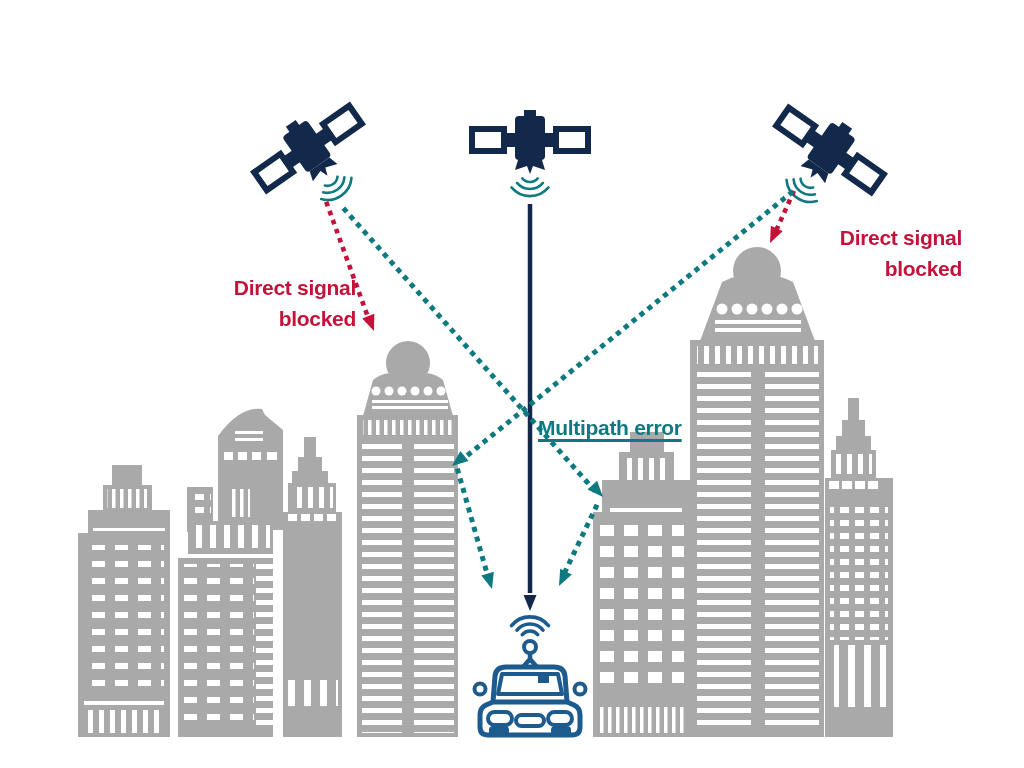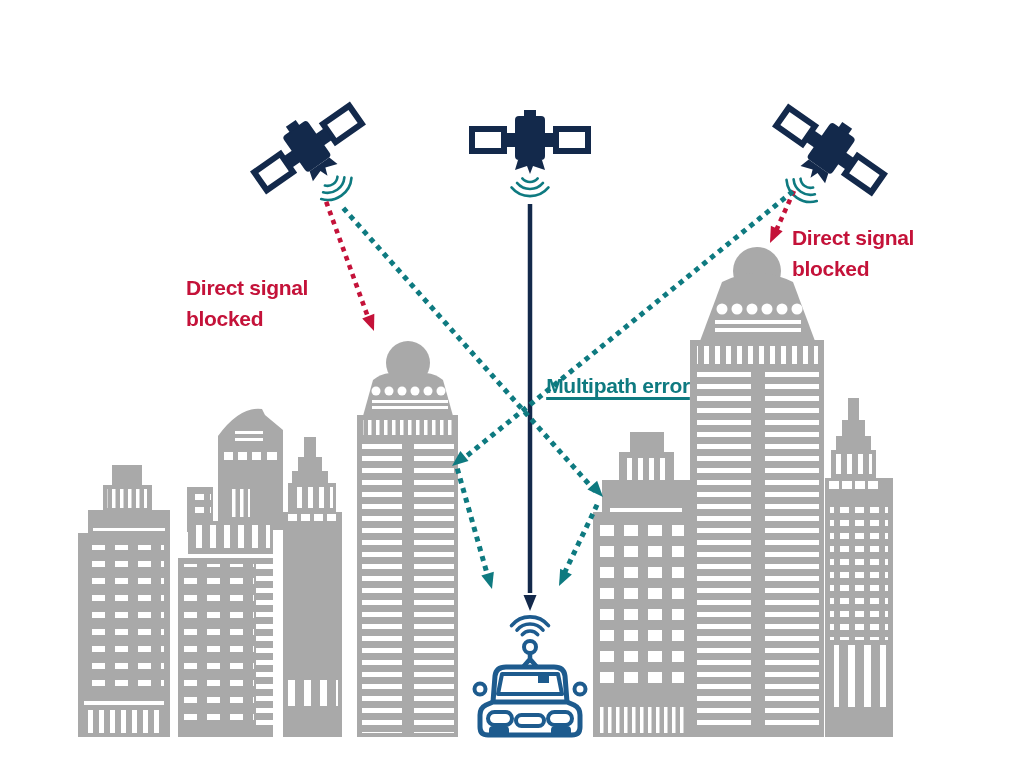--- a/index.html
+++ b/index.html
@@ -17,21 +17,21 @@
   .f-car{fill:var(--carblue)} .s-car{stroke:var(--carblue)}
   .dotted{fill:none;stroke-width:5;stroke-dasharray:0.1 10;stroke-linecap:square}
   .dotted-thin{fill:none;stroke-width:4.6;stroke-dasharray:0.1 9.5;stroke-linecap:square}
   .solidline{fill:none;stroke-width:4.5}
   .wave{fill:none;stroke-width:2.6;stroke-linecap:round}
   .carwave{fill:none;stroke-width:3.6;stroke-linecap:round}
   .panel{fill:#fff;stroke:var(--navy);stroke-width:6}
   .carline{fill:#fff;stroke:var(--carblue);stroke-width:5;stroke-linejoin:round}
   .carline-thin{fill:#fff;stroke:var(--carblue);stroke-width:4;stroke-linejoin:round}
   .label{position:absolute;font-weight:bold;font-size:21px;letter-spacing:-0.3px;
-         text-align:left;line-height:31px;white-space:nowrap}
+         text-align:right;line-height:31px;white-space:nowrap}
   .label.red{color:var(--red)}
   .label.teal{color:var(--teal);text-decoration:underline;
               text-decoration-thickness:2.5px;text-underline-offset:4px}
 </style>
 </head>
 <body>
 
 <div class="scene">
 <svg width="1024" height="768" viewBox="0 0 1024 768">
   <defs>
@@ -259,14 +259,14 @@
 </svg>
 
   <div class="label red" style="left:186px;top:272px;width:170px">
     <div>Direct signal</div>
     <div>blocked</div>
   </div>
   <div class="label red" style="left:792px;top:222px;width:170px">
     <div>Direct signal</div>
     <div>blocked</div>
   </div>
-  <div class="label teal" style="left:538px;top:370px;width:160px;text-align:center">Multipath error</div>
+  <div class="label teal" style="left:538px;top:412px;width:160px;text-align:left">Multipath error</div>
 </div>
 
 </body></html>

